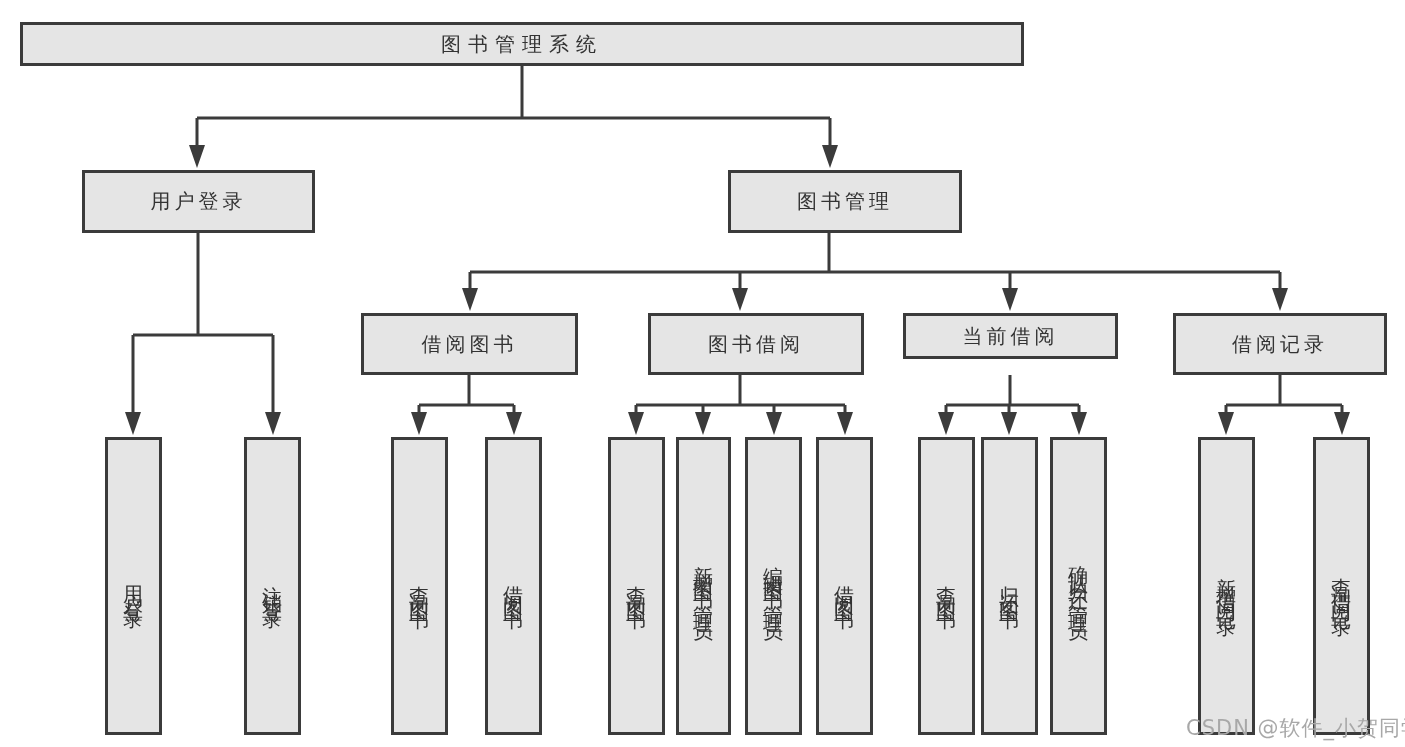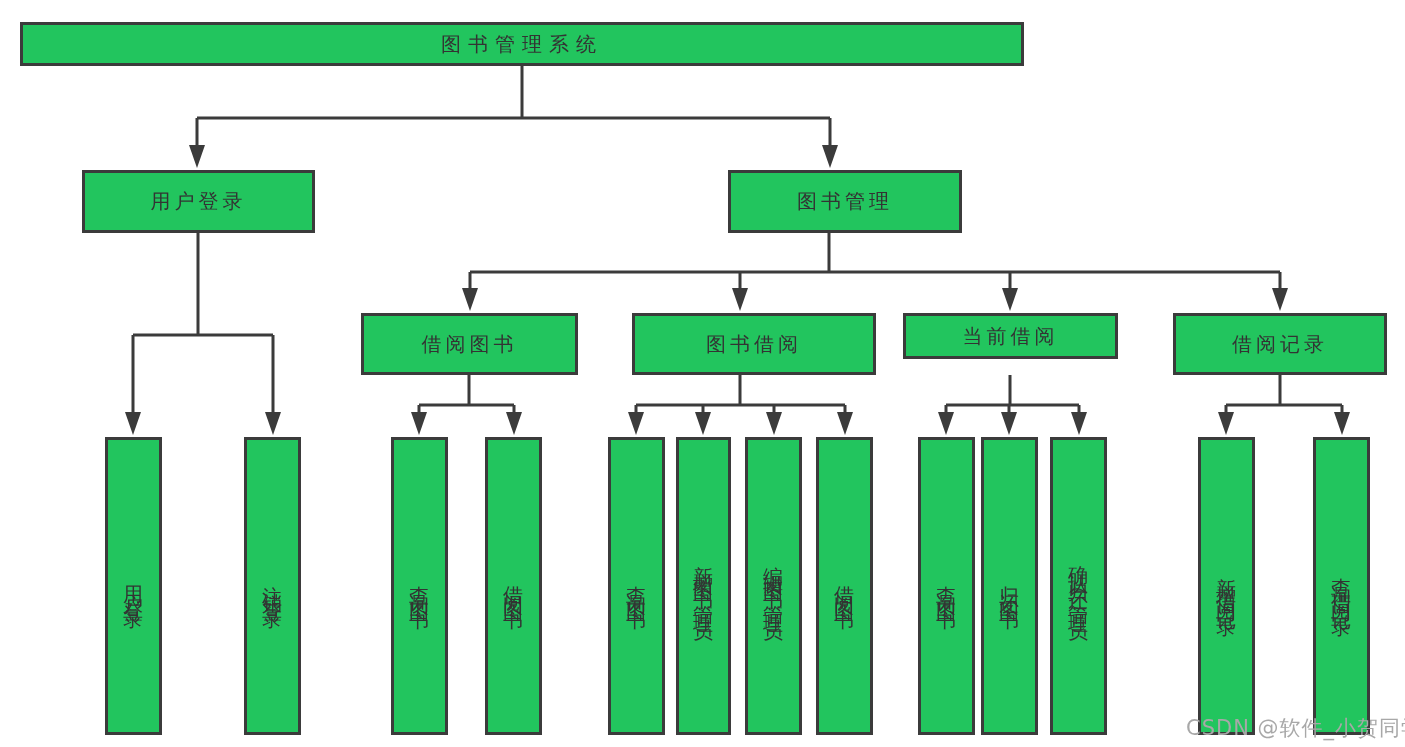--- a/index.html
+++ b/index.html
@@ -11,21 +11,21 @@
     position:relative;
     width:1405px;height:747px;
     background:#ffffff;
     overflow:hidden;
   }
   .wires{position:absolute;left:0;top:0;z-index:1;}
   .node{
     position:absolute;
     box-sizing:border-box;
     border:3px solid #3b3b3b;
-    background:#22c55e;
+    background:#e5e5e5;
     color:#333333;
     display:flex;
     align-items:center;
     justify-content:center;
     z-index:2;
     font-size:20px;
   }
   .node-h{letter-spacing:4px;}
   .node-root{letter-spacing:7px;}
   .node-v{
@@ -90,21 +90,21 @@
       <use href="#ah" transform="translate(1342,435)"></use>
     </g>
   </svg>
 
   <div class="node node-h node-root" style="left:20px;top:22px;width:1004px;height:44px">图书管理系统</div>
 
   <div class="node node-h" style="left:82px;top:170px;width:233px;height:63px">用户登录</div>
   <div class="node node-h" style="left:728px;top:170px;width:234px;height:63px">图书管理</div>
 
   <div class="node node-h" style="left:361px;top:313px;width:217px;height:62px">借阅图书</div>
-  <div class="node node-h" style="left:632px;top:313px;width:244px;height:62px">图书借阅</div>
+  <div class="node node-h" style="left:648px;top:313px;width:216px;height:62px">图书借阅</div>
   <div class="node node-h" style="left:903px;top:313px;width:215px;height:46px">当前借阅</div>
   <div class="node node-h" style="left:1173px;top:313px;width:214px;height:62px">借阅记录</div>
 
   <div class="node node-v" style="left:105px;top:437px;width:57px;height:298px">用户登录</div>
   <div class="node node-v" style="left:244px;top:437px;width:57px;height:298px">注销登录</div>
 
   <div class="node node-v" style="left:391px;top:437px;width:57px;height:298px">查询图书</div>
   <div class="node node-v" style="left:485px;top:437px;width:57px;height:298px">借阅图书</div>
 
   <div class="node node-v" style="left:608px;top:437px;width:57px;height:298px">查询图书</div>

